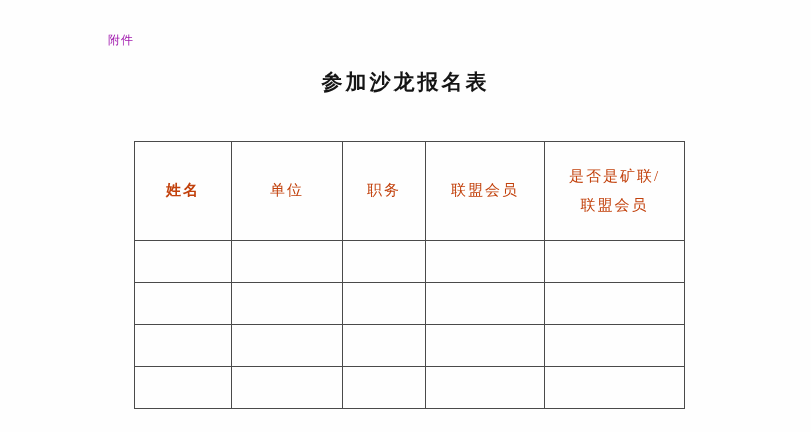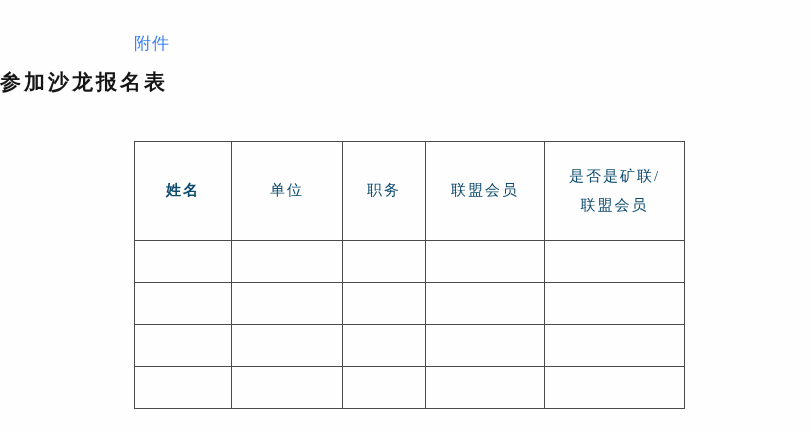--- a/index.html
+++ b/index.html
@@ -15,32 +15,33 @@
     color: #1b1b1b;
     overflow: hidden;
   }
   .page {
     position: absolute;
     inset: 0;
     background: #fefefe;
   }
   .attachment-label {
     position: absolute;
-    left: 134px;
+    left: 108px;
     top: 32px;
-    font-size: 17px;
+    font-size: 12px;
     letter-spacing: 1px;
-    color: #3b82f6;
+    color: #a21caf;
     font-family: "Liberation Serif", "DejaVu Serif", serif;
   }
   .doc-title {
     position: absolute;
     left: 0;
     right: 0;
     top: 68px;
+    text-align: center;
     font-size: 21px;
     font-weight: bold;
     letter-spacing: 3px;
     color: #151515;
   }
   .table-wrap {
     position: absolute;
     left: 134px;
     top: 141px;
     width: 545px;
@@ -50,21 +51,21 @@
     width: 545px;
     table-layout: fixed;
   }
   table.form-table td {
     border: 1px solid #4a4a4a;
     padding: 0;
     vertical-align: middle;
     text-align: center;
     font-size: 15px;
     letter-spacing: 2px;
-    color: #0c4a6e;
+    color: #c2410c;
   }
   .hdr-row td {
     height: 98px;
     line-height: 1.95;
   }
   .body-row td {
     height: 41px;
   }
   .col1 { width: 96px; font-weight: bold; }
   .col2 { width: 110px; }

